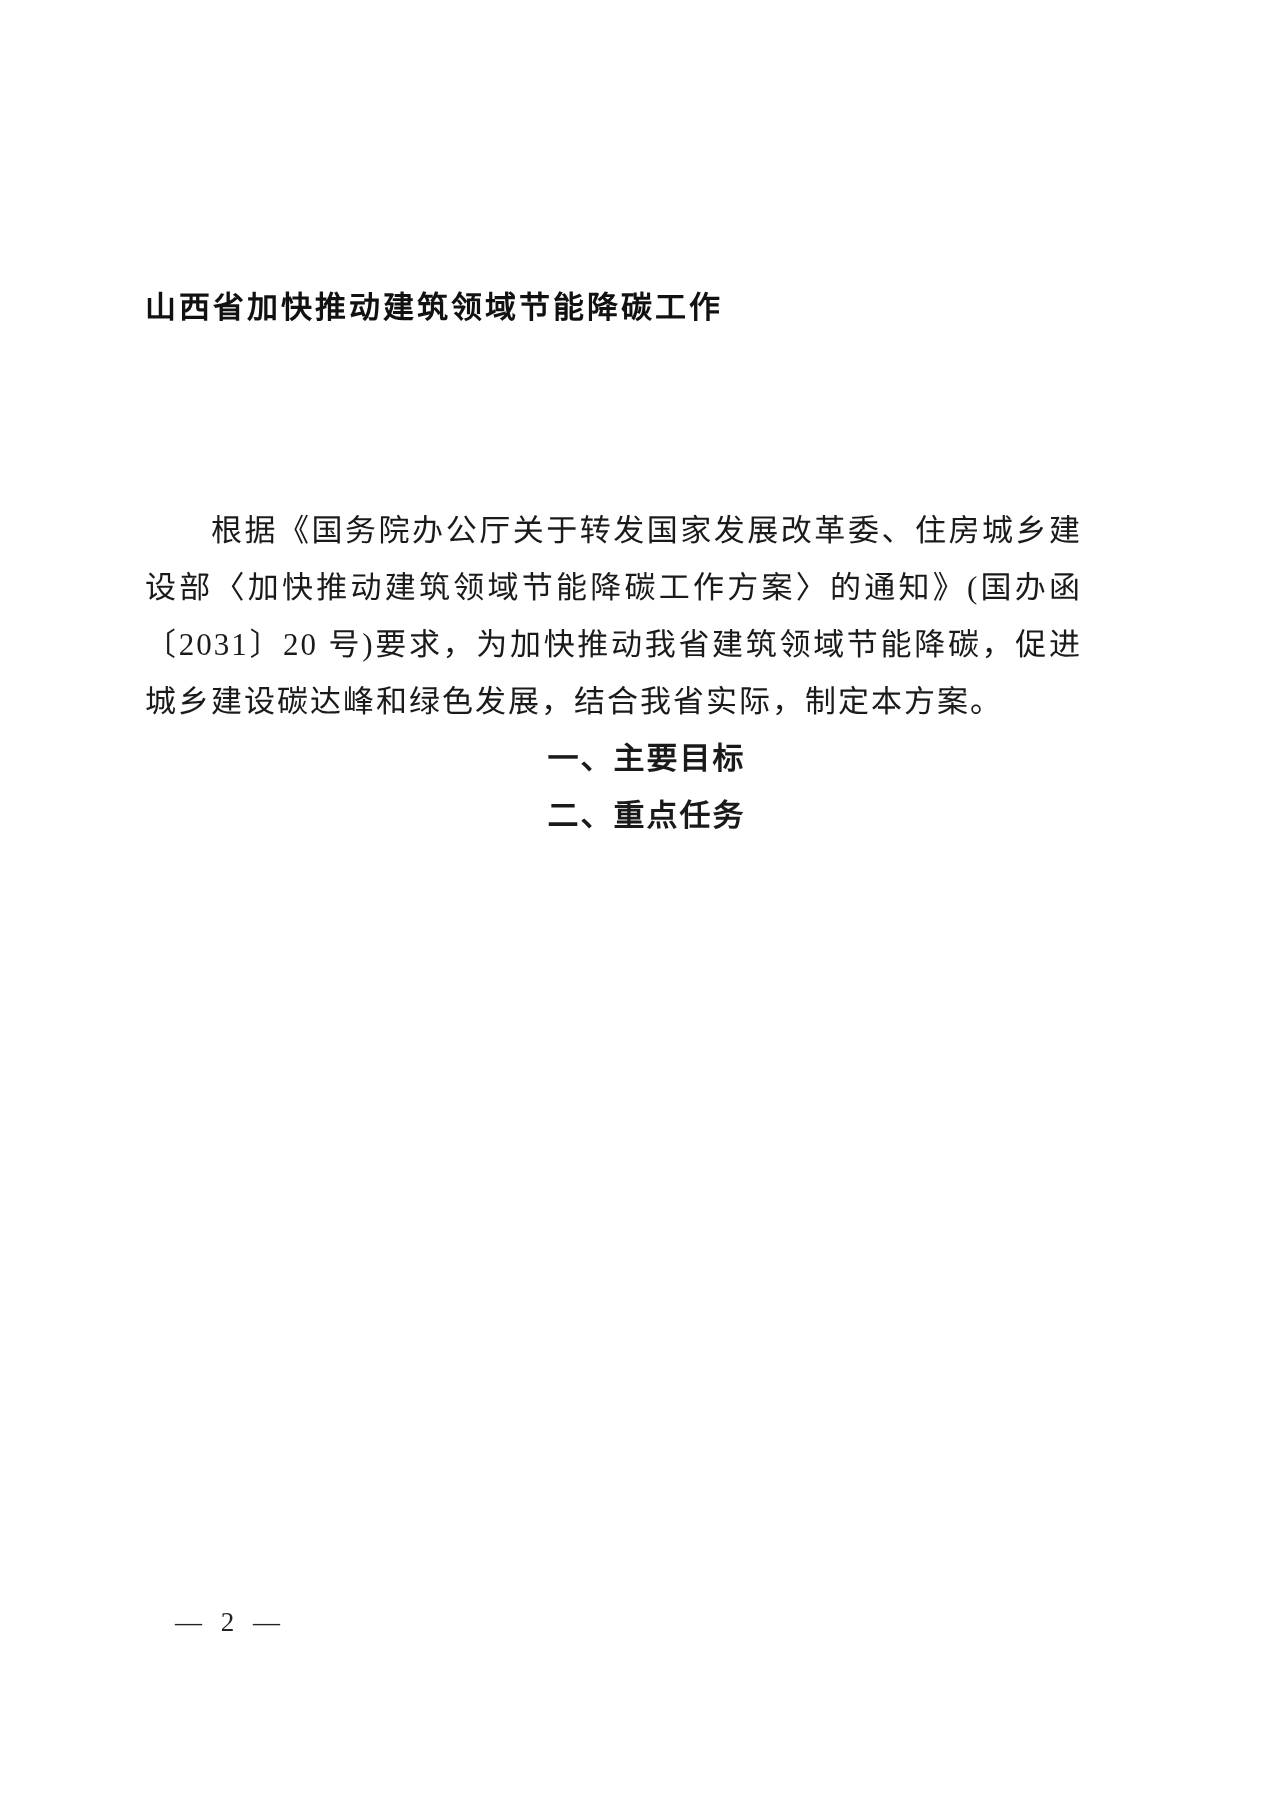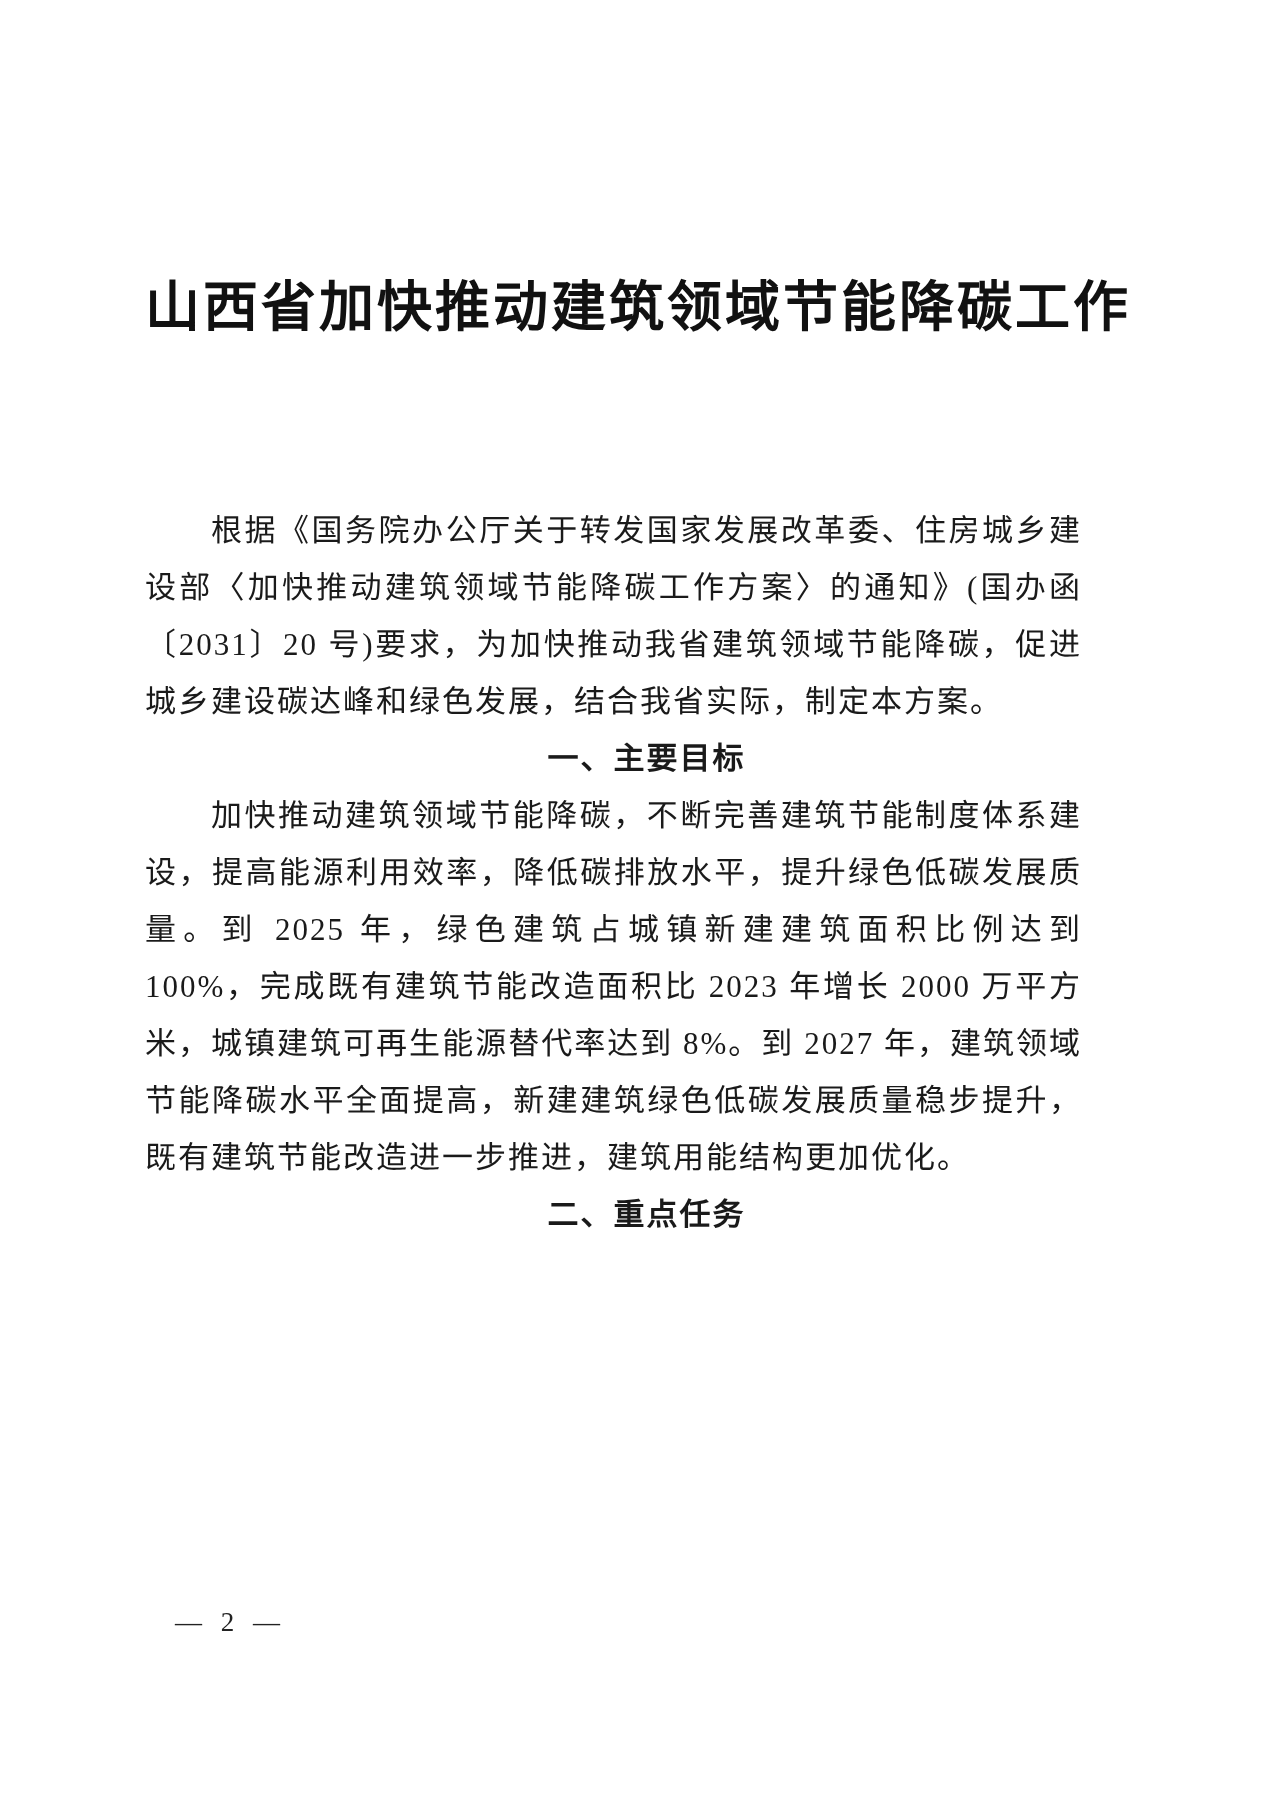--- a/index.html
+++ b/index.html
@@ -15,21 +15,21 @@
   .page {
     position: absolute;
     inset: 0;
     background: #ffffff;
   }
   .doc-title {
     position: absolute;
     left: 145px;
     width: 937px;
     font-weight: bold;
-    font-size: 55px;
+    font-size: 31px;
     letter-spacing: 3px;
     line-height: 50px;
     color: #111;
     white-space: nowrap;
   }
   .doc-title.line1 { top: 283px; }
   .doc-title.line2 { top: 362px; }
   .doc-body {
     position: absolute;
     left: 145px;
@@ -77,21 +77,20 @@
 <body>
 
 <div class="page">
 
   <div class="doc-title line1">山西省加快推动建筑领域节能降碳工作</div>
 
 
   <div class="doc-body">
       <p class="paragraph">根据《国务院办公厅关于转发国家发展改革委、住房城乡建设部〈加快推动建筑领域节能降碳工作方案〉的通知》(国办函〔2031〕20 号)要求，为加快推动我省建筑领域节能降碳，促进城乡建设碳达峰和绿色发展，结合我省实际，制定本方案。</p>
       <h2 class="heading">一、主要目标</h2>
-      <p class="paragraph">加快推动建筑领域节能降碳，不断完善建筑节能制度体系建设，提高能源利用效率，降低碳排放水平，提升绿色低碳发展质量。到 2025 年，绿色建筑占城镇新建建筑面积比例达到 100%，完成既有建筑节能改造面积比 2023 年增长 2000 万平方米，城镇建筑可再生能源替代率达到 8%。到 2027 年，建筑领域节能降碳水平全面提高，新建建筑绿色低碳发展质量稳步提升，既有建筑节能改造进一步推进，建筑用能结构更加优化。</p>
       <h2 class="heading">二、重点任务</h2>
     </div>
 
   <div class="page-footer">
     <span>—  2  —</span>
   </div>
 
 </div>
 
 </body></html>

